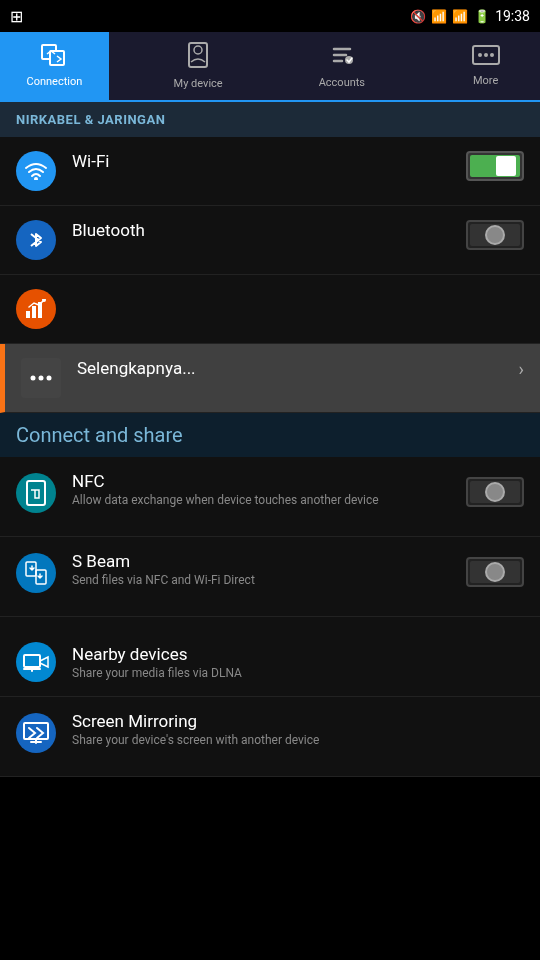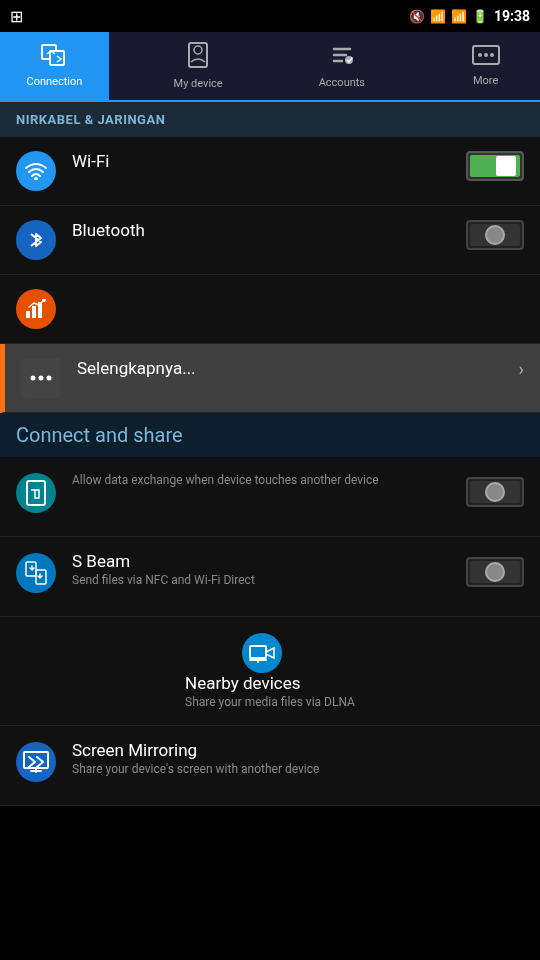--- a/index.html
+++ b/index.html
@@ -26,21 +26,21 @@
       margin-right: auto;
     }
     .status-icons {
       display: flex;
       align-items: center;
       gap: 5px;
       font-size: 12px;
     }
     .time-text {
       font-size: 14px;
-      font-weight: bold;
+      font-weight: normal;
       color: #fff;
     }
 
     
     .tab-bar {
       display: flex;
       background: #1a1a2e;
       border-bottom: 2px solid #2196F3;
       gap: 35px;
     }
@@ -342,20 +342,21 @@
   </div>
 
   <div class="settings-row" style="min-height:80px; align-items:flex-start; padding-top:14px;">
     <div class="row-icon icon-nfc" style="margin-top:2px;">
       <svg width="22" height="26" viewBox="0 0 22 26" fill="none">
         <rect x="2" y="1" width="18" height="24" rx="2" stroke="white" stroke-width="2" fill="none"></rect>
         <path d="M6 10 L10 10 L10 18 L14 18 L14 10 L10 10" stroke="white" stroke-width="1.5" fill="none"></path>
       </svg>
     </div>
     <div class="row-content">
+      <div class="row-title">NFC</div>
       <div class="row-subtitle">Allow data exchange when device touches another device</div>
     </div>
     <div class="toggle toggle-off" style="margin-top:6px; flex-shrink:0;">
       <div class="toggle-inner">
         <div class="toggle-off-track">
           <div class="toggle-off-knob"></div>
         </div>
       </div>
     </div>
   </div>
@@ -375,21 +376,21 @@
     </div>
     <div class="toggle toggle-off" style="margin-top:6px; flex-shrink:0;">
       <div class="toggle-inner">
         <div class="toggle-off-track">
           <div class="toggle-off-knob"></div>
         </div>
       </div>
     </div>
   </div>
 
-  <div class="settings-row" style="min-height:80px; align-items:center; padding-top:14px;flex-direction:column;">
+  <div class="settings-row" style="min-height:80px; align-items:flex-end; padding-top:14px;">
     <div class="row-icon icon-nearby" style="margin-top:2px;">
       <svg width="26" height="22" viewBox="0 0 26 22" fill="none">
         <rect x="1" y="4" width="16" height="12" rx="1" stroke="white" stroke-width="2" fill="none"></rect>
         <path d="M17 10 L25 6 L25 16 L17 12" stroke="white" stroke-width="1.5" fill="none"></path>
         <path d="M1 18 L17 18" stroke="white" stroke-width="2" stroke-linecap="round"></path>
         <path d="M9 16 L9 20" stroke="white" stroke-width="2" stroke-linecap="round"></path>
       </svg>
     </div>
     <div class="row-content">
       <div class="row-title">Nearby devices</div>

